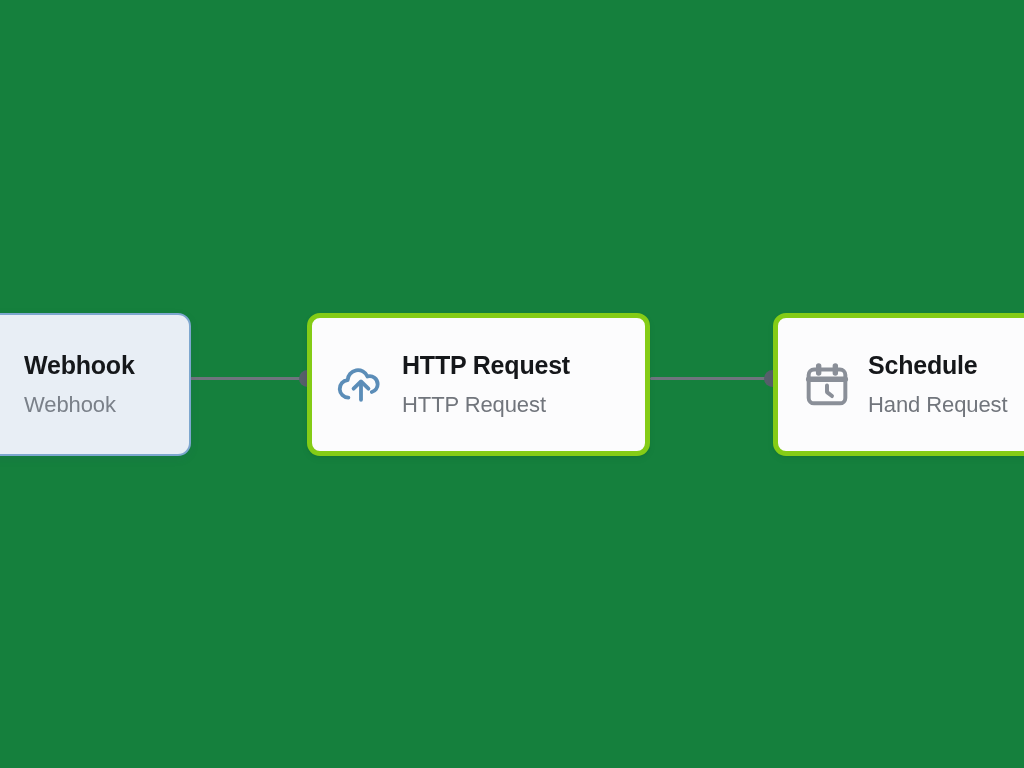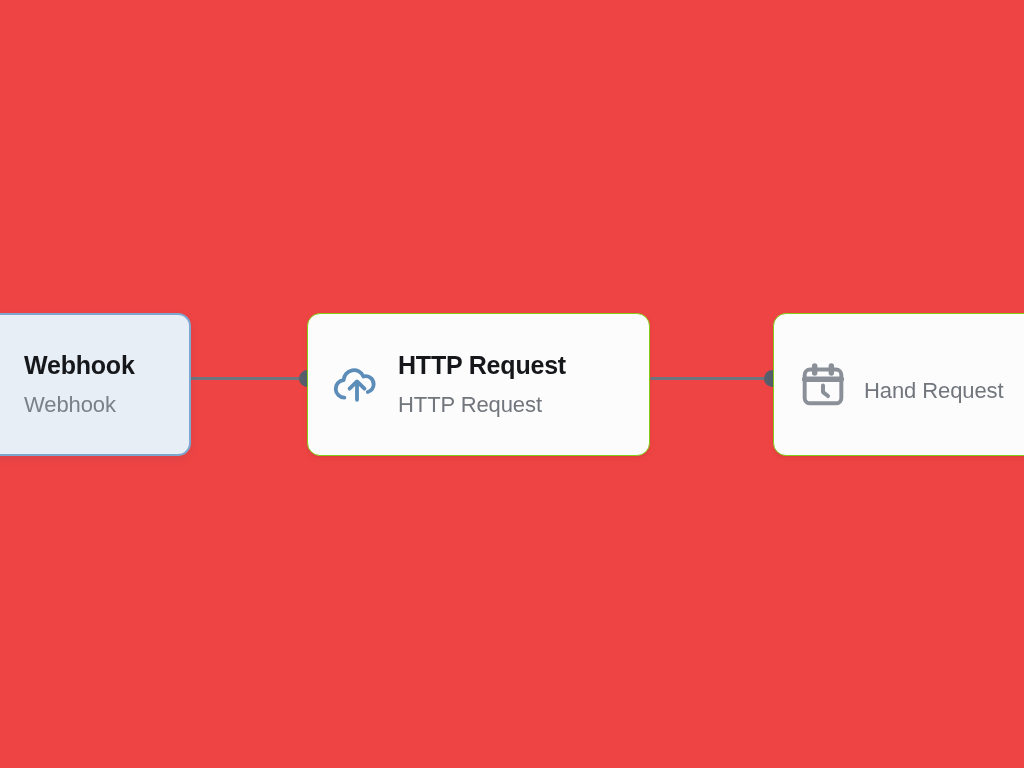--- a/index.html
+++ b/index.html
@@ -11,21 +11,21 @@
     height: 768px;
     overflow: hidden;
     font-family: "Liberation Sans", sans-serif;
     background: #f5f5f6;
   }
 
   #canvas {
     position: relative;
     width: 1024px;
     height: 768px;
-    background: #ef4444;
+    background: #15803d;
     overflow: hidden;
   }
 
   
   .edge {
     position: absolute;
     height: 3px;
     background: #6f757e;
     border-radius: 2px;
   }
@@ -45,21 +45,21 @@
   
   .node {
     position: absolute;
     top: 313px;
     height: 143px;
     border-radius: 13px;
     box-sizing: border-box;
     display: flex;
     align-items: center;
     background: #fcfcfd;
-    border: 1px solid #84cc16;
+    border: 5px solid #84cc16;
     box-shadow: 0 3px 7px rgba(23, 25, 30, 0.055),
                 0 1px 2px rgba(23, 25, 30, 0.04);
   }
 
   .node.selected {
     background: #e8eef5;
     border: 2px solid #7da7cf;
     box-shadow: 0 3px 8px rgba(40, 70, 105, 0.10);
   }
 
@@ -159,17 +159,18 @@
   <div class="node node-schedule">
     <div class="node-icon">
       <svg width="50" height="50" viewBox="0 0 24 24" fill="none" stroke="#8a8f98" stroke-width="1.9" stroke-linecap="round" stroke-linejoin="round">
         <rect x="3.2" y="4.6" width="17.6" height="16.2" rx="2.6"></rect>
         <path d="M3.2 9.2h17.6" stroke-width="2.6"></path>
         <path d="M8 2.8v3.4M16 2.8v3.4" stroke-width="2.6"></path>
         <path d="M12 12.2v3.2l2.4 1.9"></path>
       </svg>
     </div>
     <div class="node-text">
+      <div class="node-title">Schedule</div>
       <div class="node-subtitle">Hand Request</div>
     </div>
   </div>
 
 </div>
 
 </body></html>

